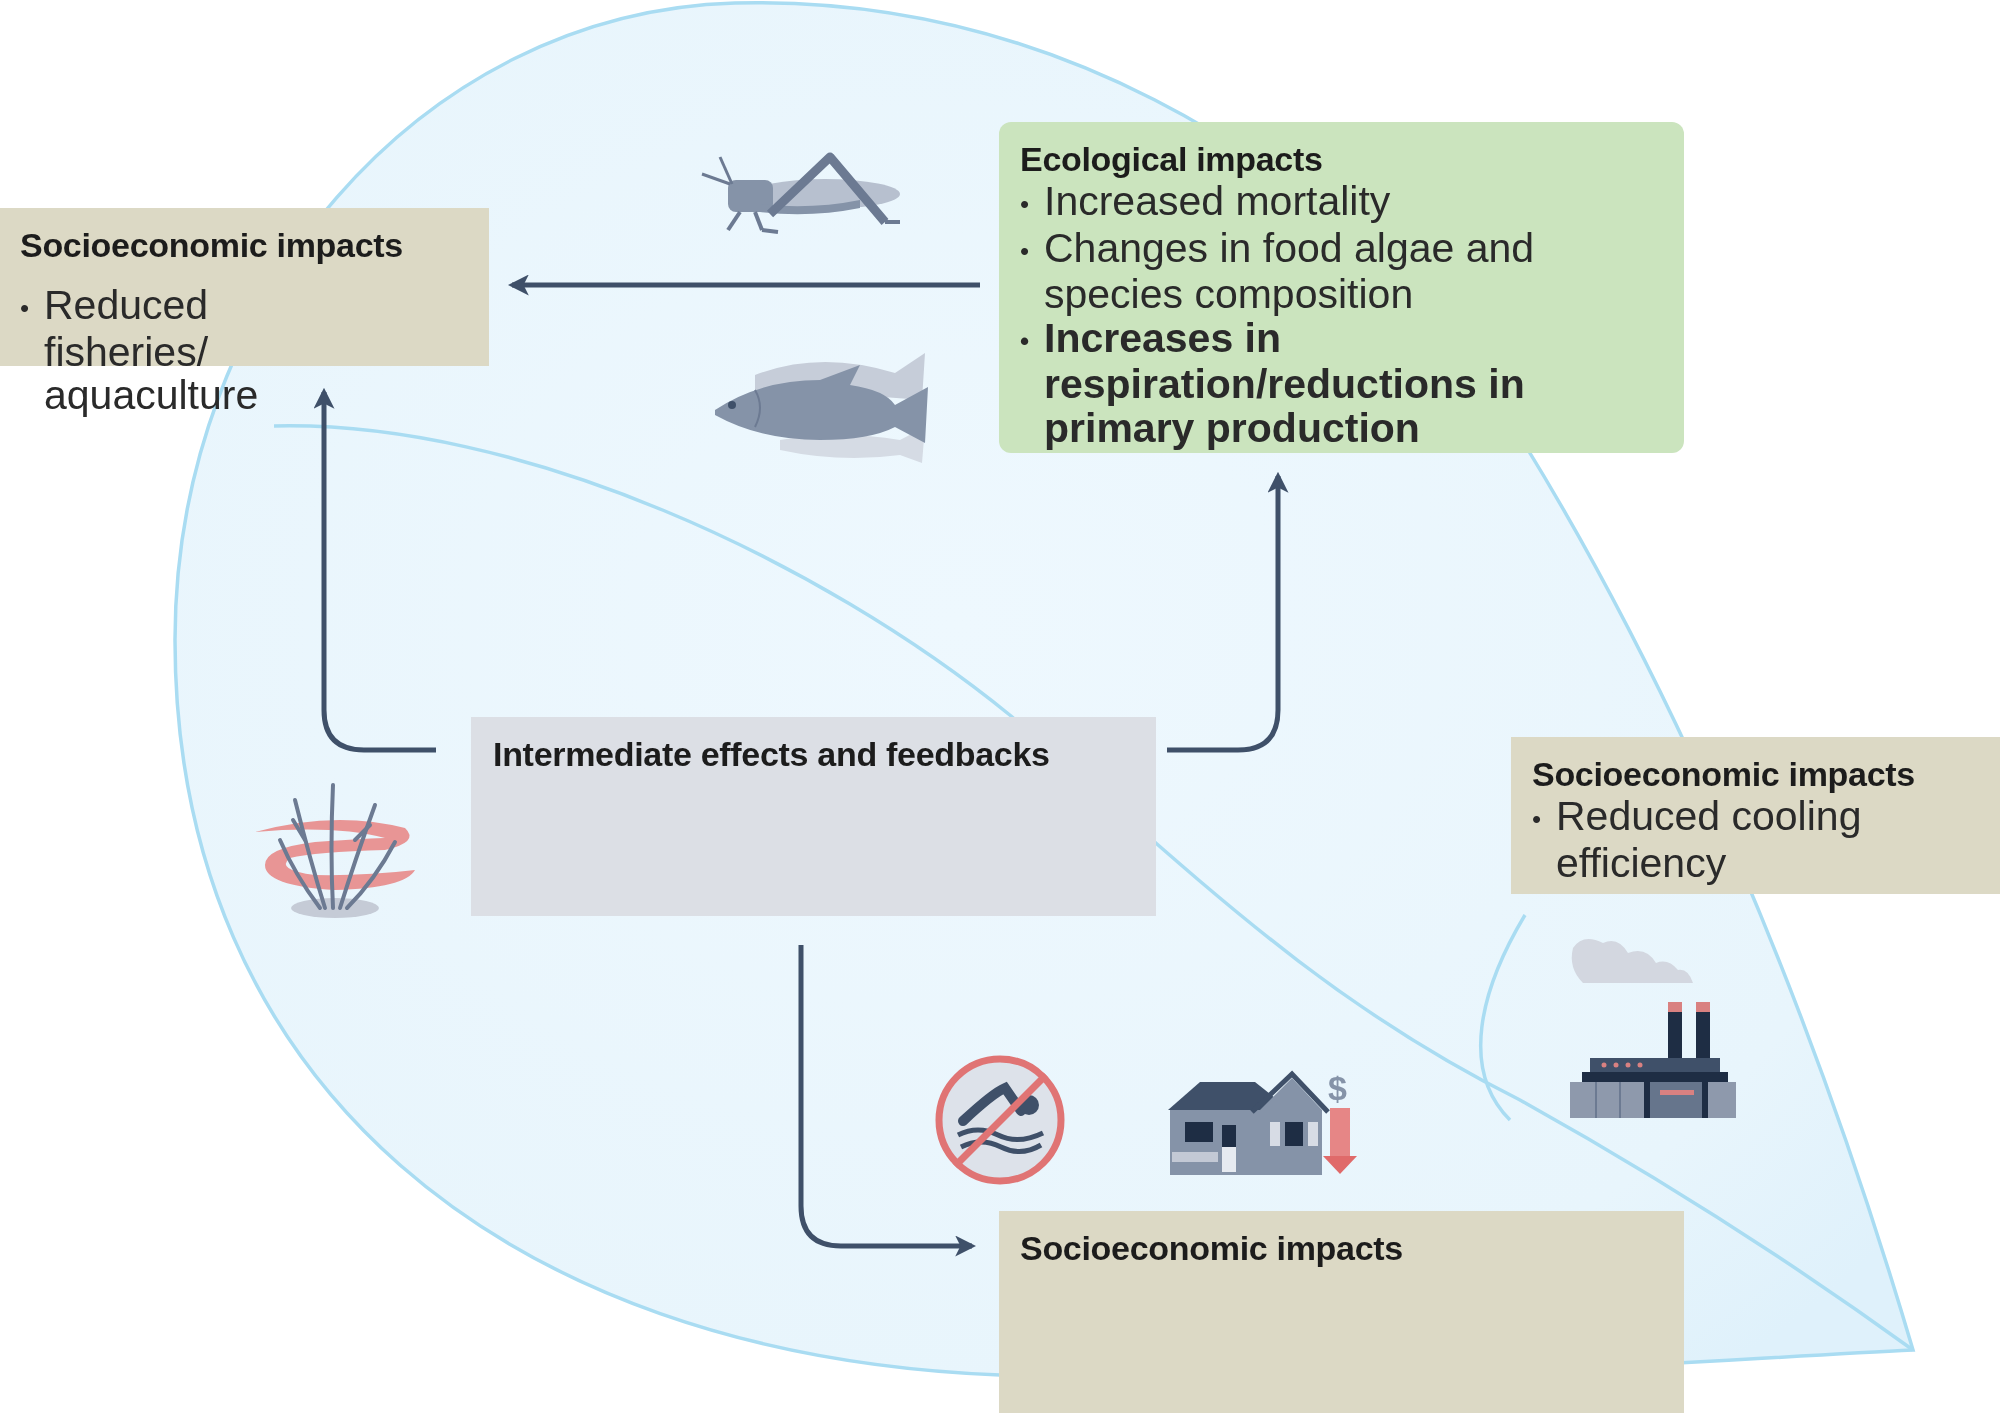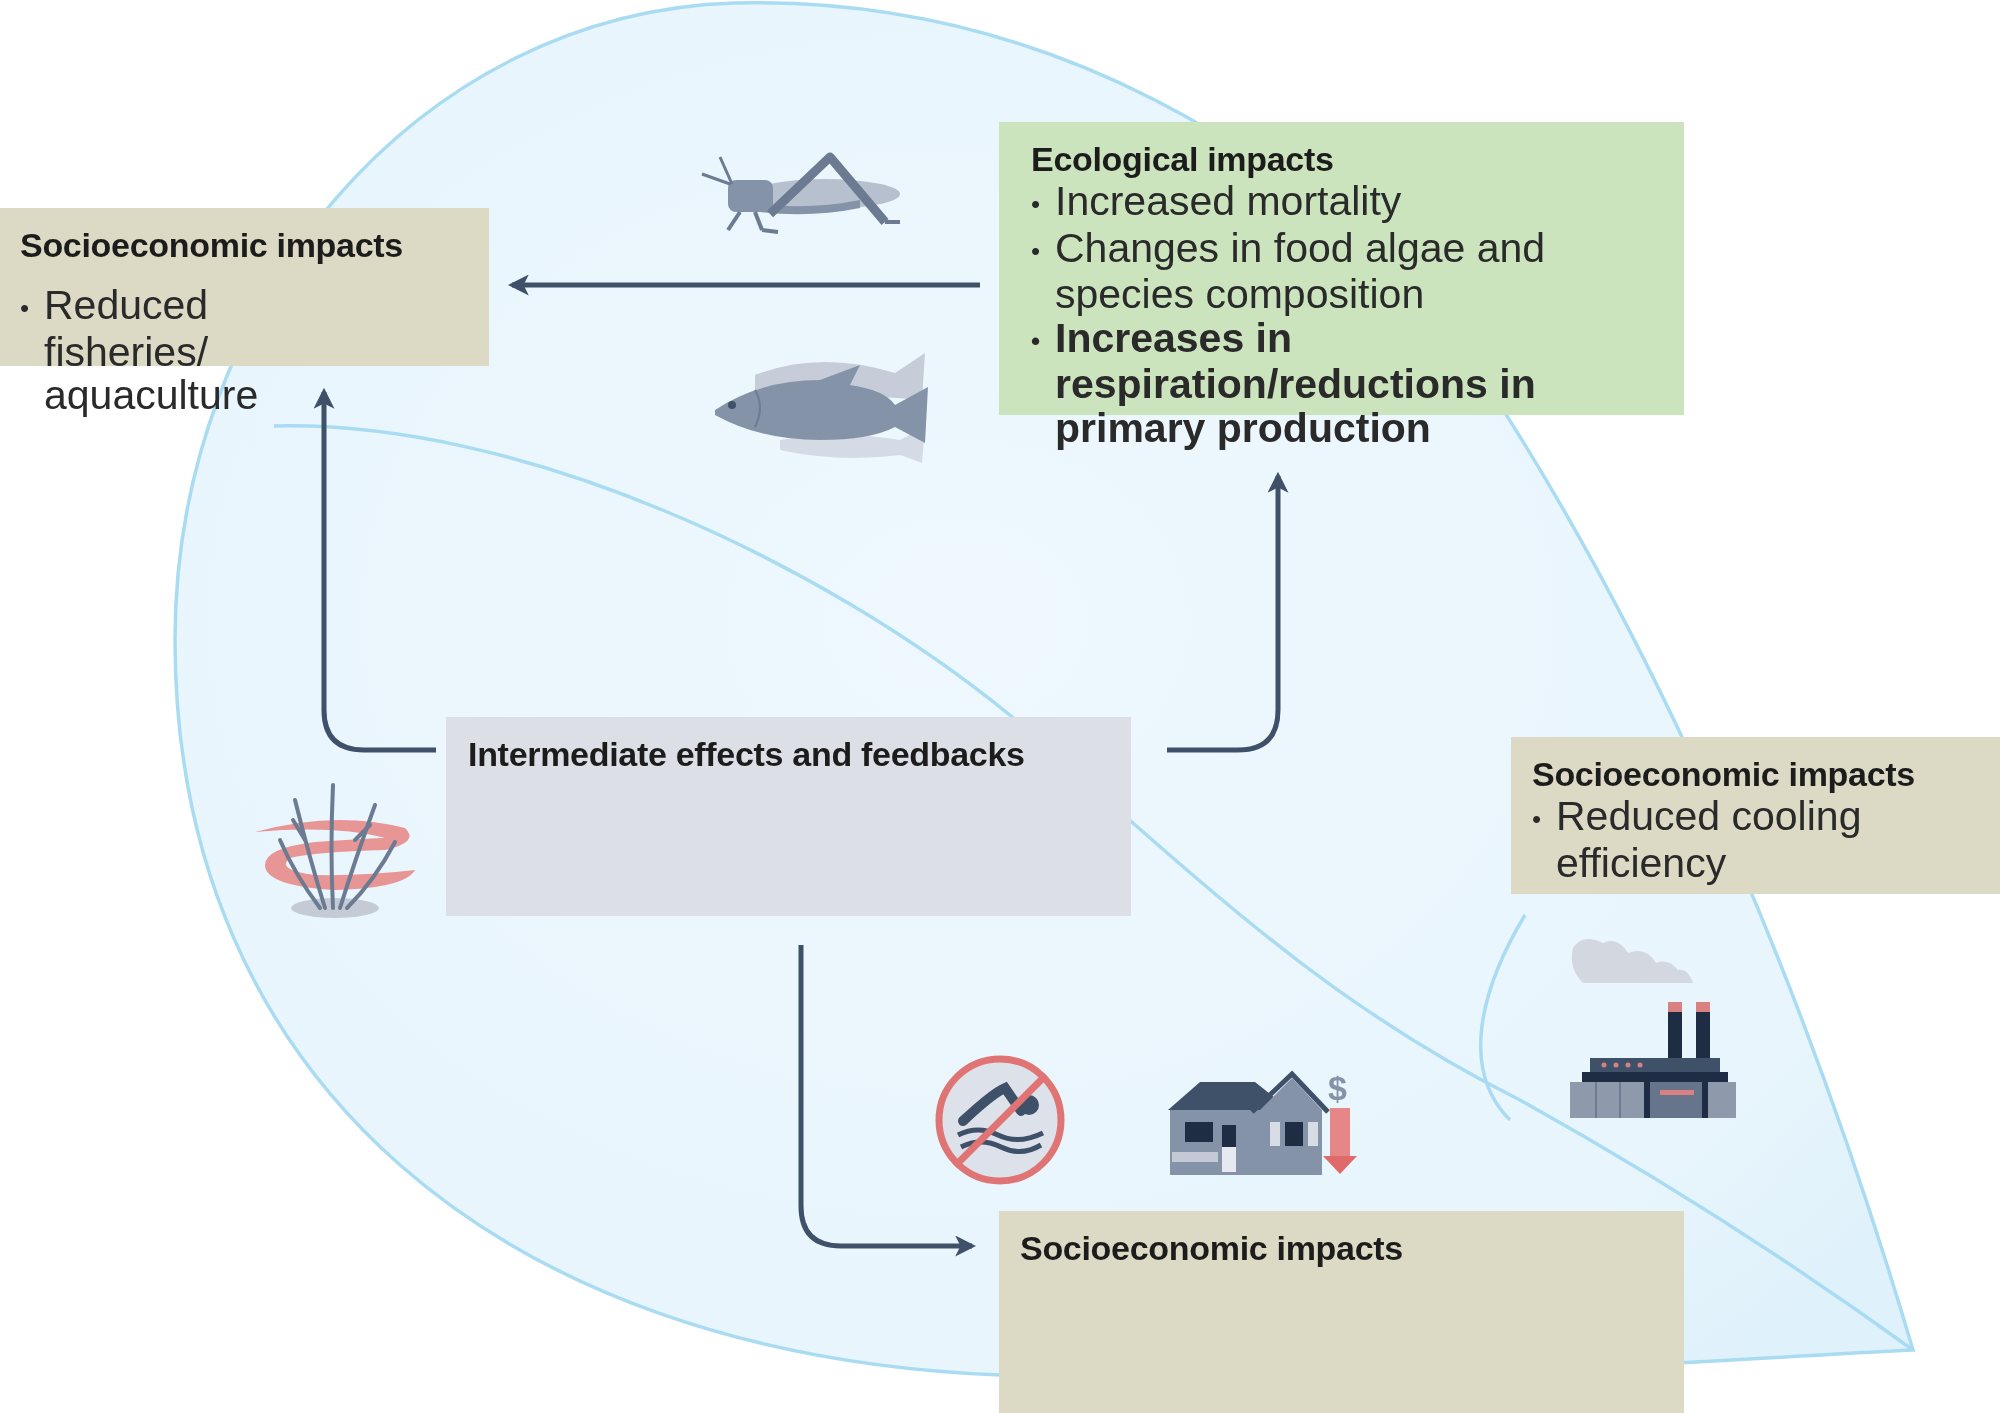--- a/index.html
+++ b/index.html
@@ -129,30 +129,30 @@
   <line x1="52" y1="154" x2="52" y2="190" stroke="#6c7a92" stroke-width="2"></line>
 </svg>
 
 <div class="box tan" style="left:0px;top:208px;width:489px;height:158px;">
   <div class="title">Socioeconomic impacts</div>
   <ul>
     <li style="width:330px;margin-top:18px;">Reduced fisheries/ aquaculture</li>
   </ul>
 </div>
 
-<div class="box green" style="left:999px;top:122px;width:685px;height:293px;padding-left:32px;">
+<div class="box green" style="left:999px;top:122px;width:685px;height:331px;padding-left:21px;border-radius:12px;">
   <div class="title">Ecological impacts</div>
   <ul>
     <li>Increased mortality</li>
     <li style="width:600px;">Changes in food algae and species composition</li>
     <li style="width:600px;font-weight:bold;">Increases in respiration/reductions in primary production</li>
   </ul>
 </div>
 
-<div class="box grey" style="left:446px;top:717px;width:685px;height:199px;padding-left:22px;">
+<div class="box grey" style="left:471px;top:717px;width:685px;height:199px;padding-left:22px;">
   <div class="title">Intermediate effects and feedbacks</div>
 </div>
 
 <div class="box tan" style="left:1511px;top:737px;width:489px;height:157px;padding-left:21px;">
   <div class="title">Socioeconomic impacts</div>
   <ul>
     <li style="width:330px;">Reduced cooling efficiency</li>
   </ul>
 </div>
 

